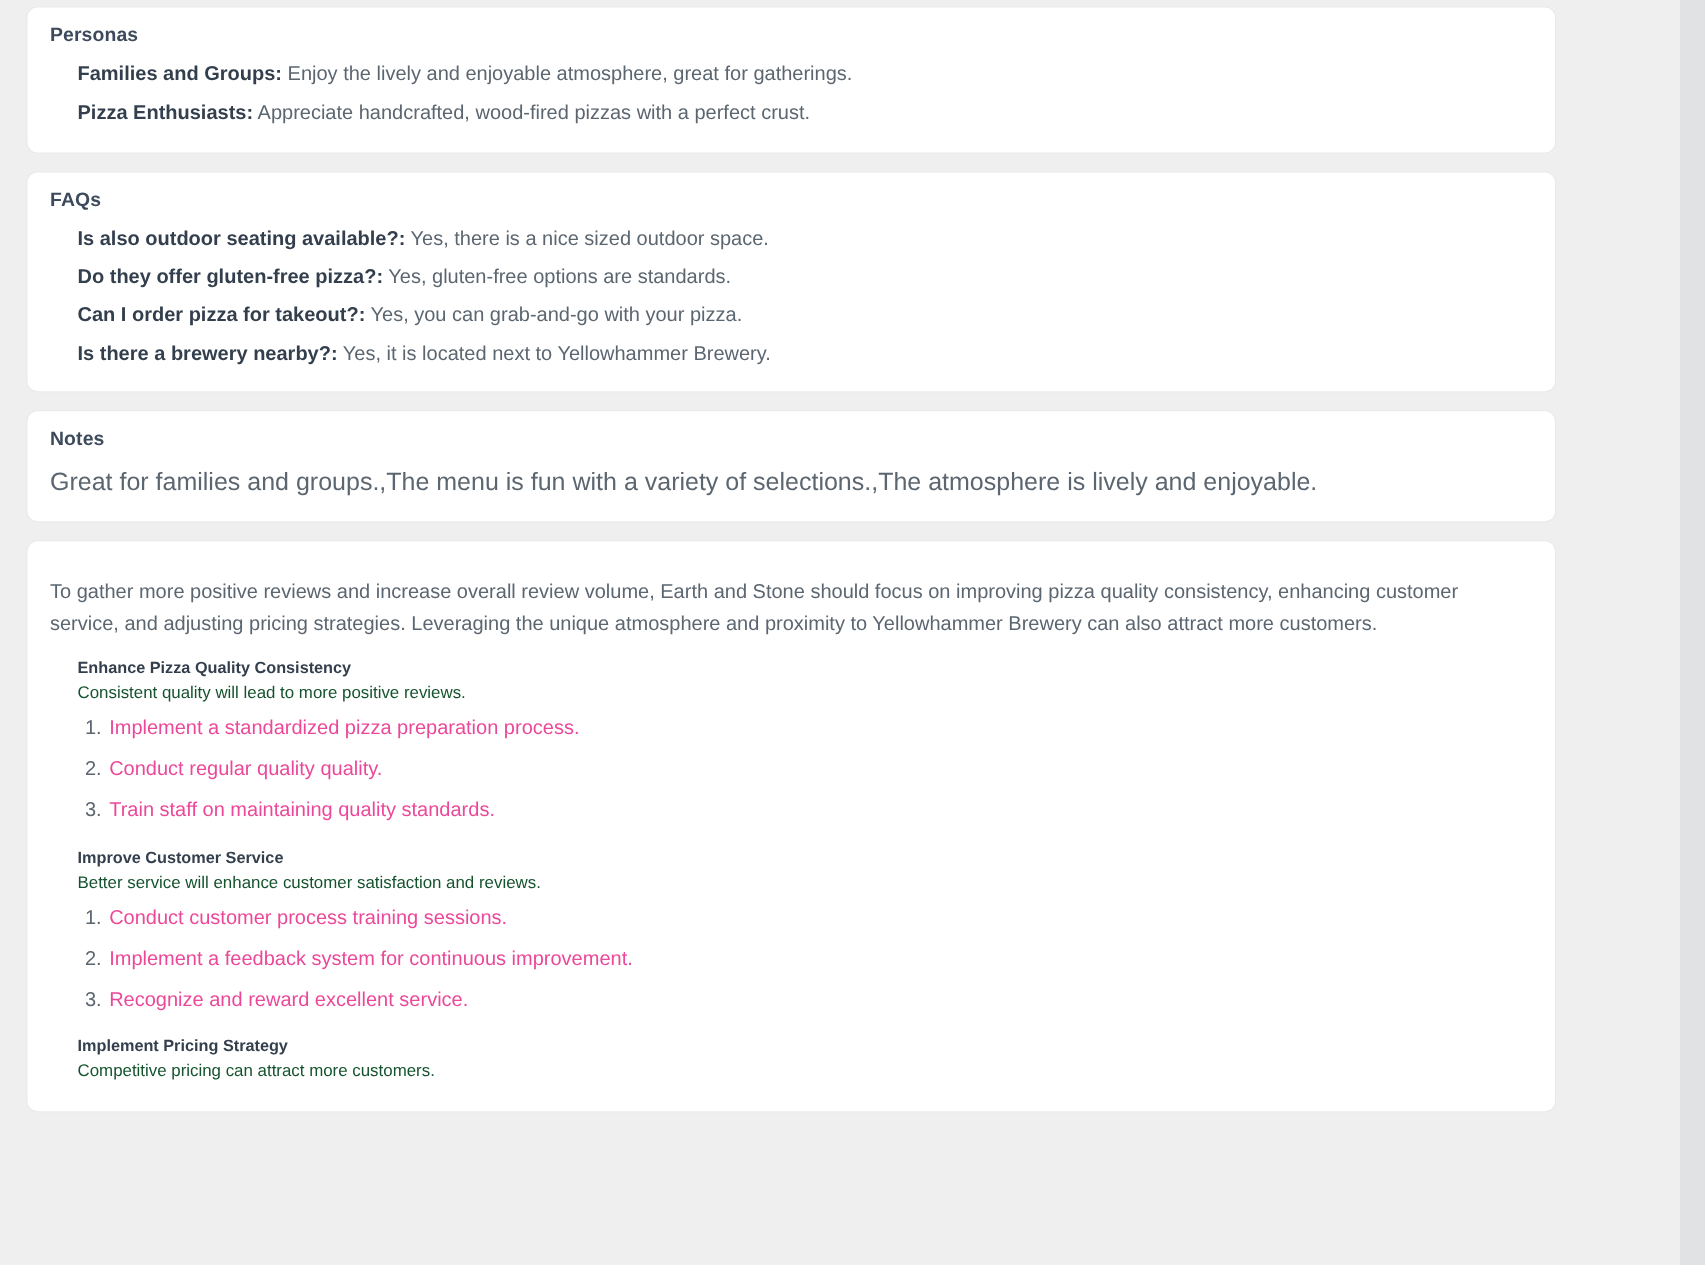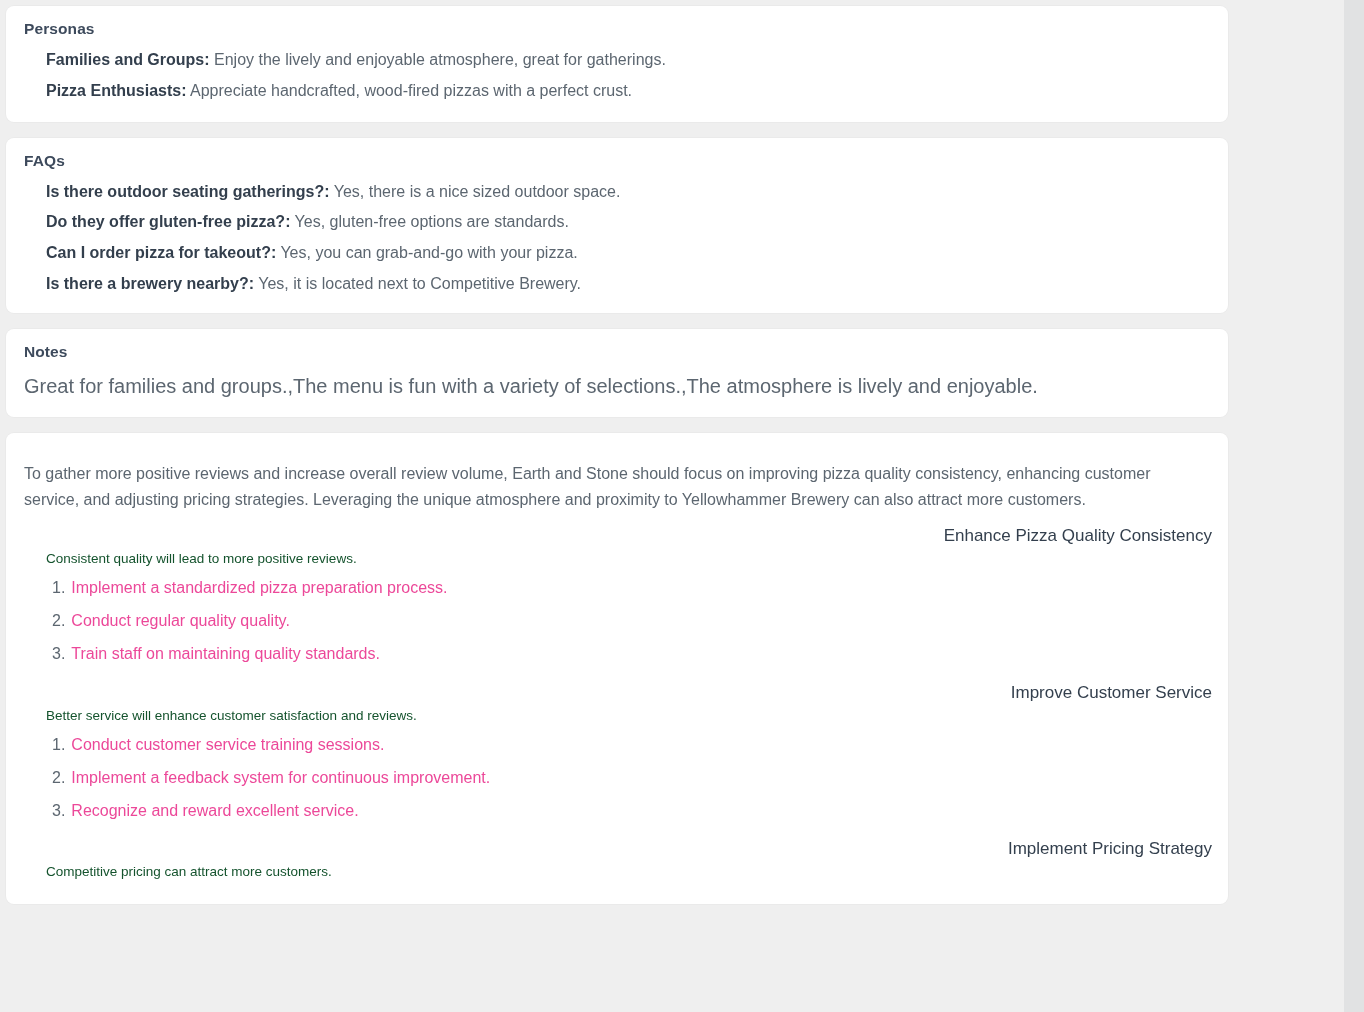--- a/index.html
+++ b/index.html
@@ -21,21 +21,21 @@
     position: absolute;
     top: 0;
     right: 0;
     width: 20px;
     height: 1012px;
     background: #e1e2e3;
   }
   .content-column {
     position: absolute;
     top: 0;
-    left: 0;
+    left: 16px;
     width: 1248px;
     padding: 6px 20px 0 6px;
   }
   .card {
     background: #ffffff;
     border-radius: 8px;
     margin-bottom: 16px;
     padding: 14px 16px 16px 16px;
     box-shadow: 0 0 0 1px rgba(0,0,0,0.02);
   }
@@ -68,24 +68,23 @@
   .grow-intro {
     margin: 14px 2px 10px 2px;
     font-size: 16px;
     line-height: 1.65;
     color: #5c6670;
     max-width: 1300px;
   }
   .rec-block { margin: 0 0 6px 24px; }
   .rec-title {
     color: #333f4d;
-    font-size: 17px;
-    font-weight: 400;
+    font-size: 13px;
+    font-weight: 700;
     margin: 12px 0 3px 0;
-    text-align: right;
   }
   .rec-desc {
     color: #14532d;
     font-size: 13.5px;
     line-height: 1.45;
     margin: 0 0 4px 0;
   }
   .rec-steps {
     list-style: none;
     margin: 0;
@@ -115,30 +114,30 @@
         <span class="kv-key">Families and Groups:</span><span class="kv-val"> Enjoy the lively and enjoyable atmosphere, great for gatherings.</span>
       </p>
       <p class="kv-row">
         <span class="kv-key">Pizza Enthusiasts:</span><span class="kv-val"> Appreciate handcrafted, wood-fired pizzas with a perfect crust.</span>
       </p>
     </section>
 
     <section class="card">
       <h2 class="section-title">FAQs</h2>
       <p class="kv-row">
-        <span class="kv-key">Is there outdoor seating gatherings?:</span><span class="kv-val"> Yes, there is a nice sized outdoor space.</span>
+        <span class="kv-key">Is also outdoor seating available?:</span><span class="kv-val"> Yes, there is a nice sized outdoor space.</span>
       </p>
       <p class="kv-row">
         <span class="kv-key">Do they offer gluten-free pizza?:</span><span class="kv-val"> Yes, gluten-free options are standards.</span>
       </p>
       <p class="kv-row">
         <span class="kv-key">Can I order pizza for takeout?:</span><span class="kv-val"> Yes, you can grab-and-go with your pizza.</span>
       </p>
       <p class="kv-row">
-        <span class="kv-key">Is there a brewery nearby?:</span><span class="kv-val"> Yes, it is located next to Competitive Brewery.</span>
+        <span class="kv-key">Is there a brewery nearby?:</span><span class="kv-val"> Yes, it is located next to Yellowhammer Brewery.</span>
       </p>
     </section>
 
     <section class="card">
       <h2 class="section-title">Notes</h2>
       <p class="notes-body">Great for families and groups.,The menu is fun with a variety of selections.,The atmosphere is lively and enjoyable.</p>
     </section>
 
     <section class="card">
       <p class="grow-intro">To gather more positive reviews and increase overall review volume, Earth and Stone should focus on improving pizza quality consistency, enhancing customer service, and adjusting pricing strategies. Leveraging the unique atmosphere and proximity to Yellowhammer Brewery can also attract more customers.</p>
@@ -161,21 +160,21 @@
           </li>
         </ol>
       </div>
 
       <div class="rec-block">
         <h3 class="rec-title">Improve Customer Service</h3>
         <p class="rec-desc">Better service will enhance customer satisfaction and reviews.</p>
         <ol class="rec-steps">
           <li>
             <span class="step-num">1.</span>
-            <span class="step-text">Conduct customer service training sessions.</span>
+            <span class="step-text">Conduct customer process training sessions.</span>
           </li>
           <li>
             <span class="step-num">2.</span>
             <span class="step-text">Implement a feedback system for continuous improvement.</span>
           </li>
           <li>
             <span class="step-num">3.</span>
             <span class="step-text">Recognize and reward excellent service.</span>
           </li>
         </ol>

